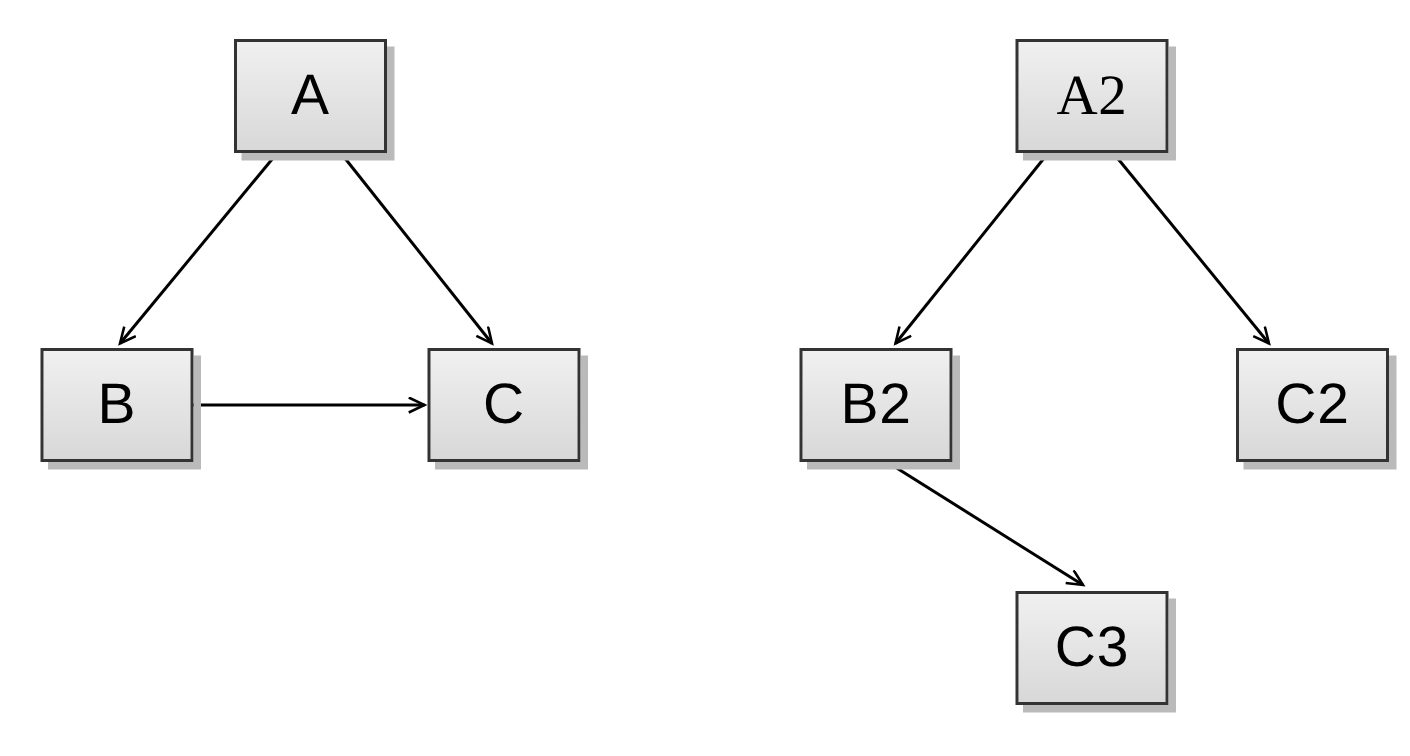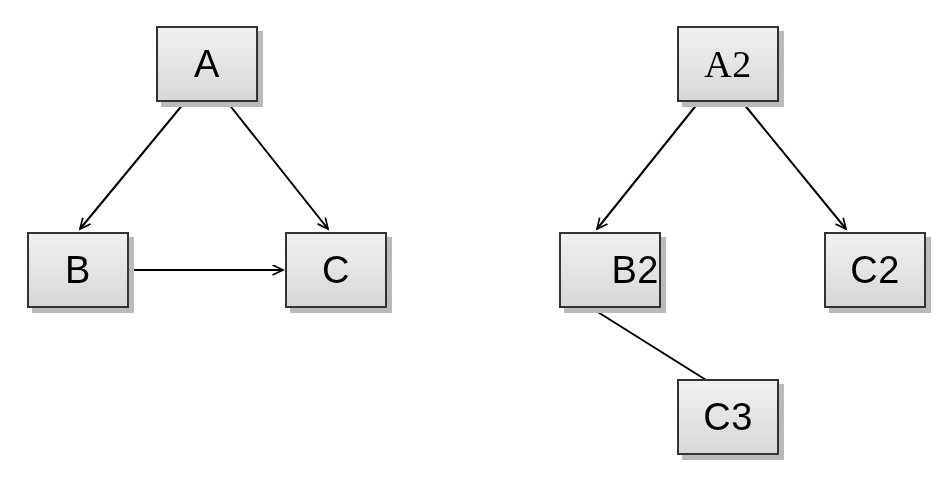--- a/index.html
+++ b/index.html
@@ -55,23 +55,23 @@
   <div class="node" style="left:27px;top:232px;">
     <span class="node-label">B</span>
   </div>
   <div class="node" style="left:285px;top:232px;">
     <span class="node-label">C</span>
   </div>
 
   <div class="node" style="left:677px;top:26px;font-family:Liberation Serif, serif;">
     <span class="node-label">A2</span>
   </div>
-  <div class="node" style="left:559px;top:232px;justify-content:flex-end;">
+  <div class="node" style="left:533px;top:232px;">
     <span class="node-label">B2</span>
   </div>
   <div class="node" style="left:800px;top:232px;margin-left:24px;">
     <span class="node-label">C2</span>
   </div>
-  <div class="node" style="left:677px;top:379px;text-align:right;">
+  <div class="node" style="left:677px;top:394px;text-align:right;">
     <span class="node-label">C3</span>
   </div>
 
 </div>
 
 </body></html>

